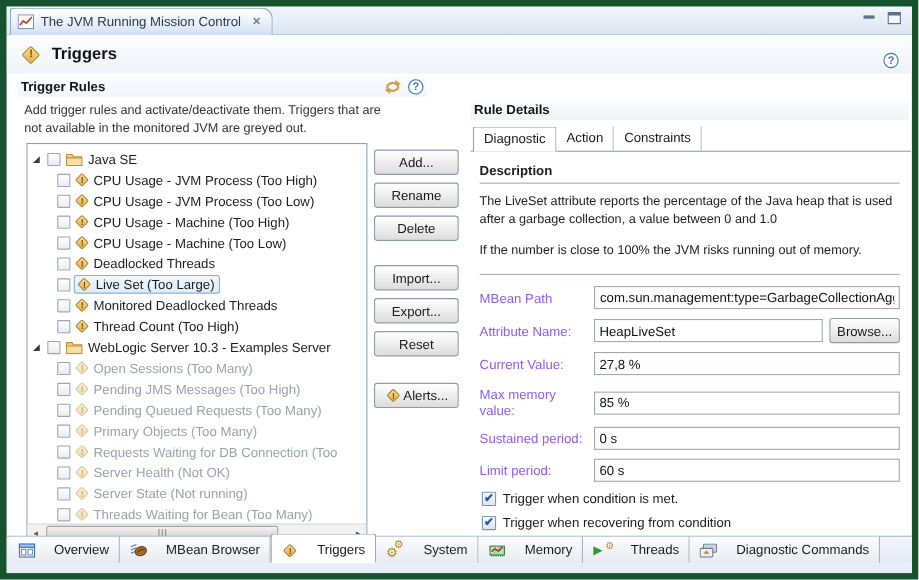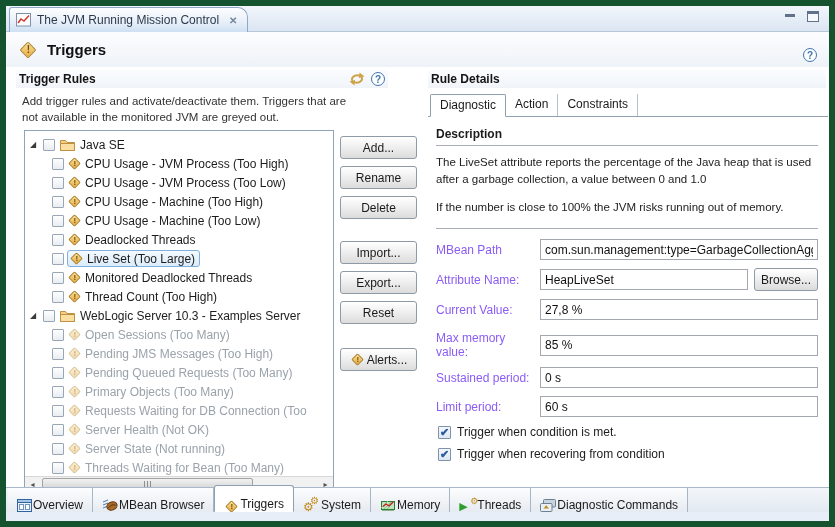--- a/index.html
+++ b/index.html
@@ -77,21 +77,21 @@
   .btn-col { position:absolute; left:324px; top:66px; display:flex; flex-direction:column; gap:7px; }
   .btn { width:77px; height:23px; border:1px solid #8e9aa5; border-radius:3px;
          background:linear-gradient(#ffffff,#f0f0f0 45%,#dcdcdc); font-size:12px; color:#1a1a1a;
          font-family:"Liberation Sans", sans-serif; display:flex; align-items:center; justify-content:center; cursor:default; }
   .btn.gap-before { margin-top:15px; }
   .btn.alerts { margin-top:17px; gap:2px; }
 
   
   .right-panel { position:absolute; left:422px; top:64px; width:400px; }
   .rp-title-row { display:flex; align-items:center; width:398px;
-             background:linear-gradient(#fbfcfe,#f0f4f9); border-radius:3px 3px 0 0; padding:2px 3px; }
+             background:linear-gradient(#fbfcfe,#f0f4f9); border-radius:3px 3px 0 0; padding:2px 3px;margin-top:21px; }
   .rd-tabs { display:flex; margin-top:6px; border-bottom:1px solid #8fa0b2; padding-left:2px; }
   .rd-tab { padding:3px 9px 4px 9px; font-size:12px; color:#1a1a1a; border-right:1px solid #b9c2cc; cursor:default; }
   .rd-tab.active { background:#fff; border:1px solid #8fa0b2; border-bottom:1px solid #fff;
              margin-bottom:-1px; border-radius:2px 2px 0 0; }
   .rd-body { padding:10px 0 0 8px; width:390px; }
   .rd-heading { font-weight:bold; font-size:12px; margin-bottom:4px; }
   .hr { height:1px; background:#a8aeb4; border:none; margin:2px 0 8px 0; }
   .para { font-size:11.5px; color:#222; line-height:1.45; width:386px; margin-bottom:12px; }
 
   .form { margin-top:10px; }
@@ -103,21 +103,21 @@
 
   .cb-row { display:flex; align-items:center; gap:6px; margin:8px 0 0 2px; }
   .cb { width:13px; height:13px; border:1px solid #7e93ab; border-radius:1px;
         background:linear-gradient(#f4f8fc,#dde7f1); display:inline-flex; align-items:center; justify-content:center;
         font-size:11px; font-weight:bold; color:#2c5aa0; line-height:11px; flex:0 0 auto; }
   .cb-label { font-size:12px; }
 
   
   .bottom-tabs { position:absolute; left:0; right:0; bottom:9px; height:25px; border-top:1px solid #a9b8c8;
              background:linear-gradient(#f3f6fa,#e2e9f1); display:flex; align-items:stretch; padding-left:2px; }
-  .btab { display:flex; align-items:flex-end; gap:1px; padding:0 9px; border-right:1px solid #a8b6c4;
+  .btab { display:flex; align-items:center; gap:17px; padding:0 9px; border-right:1px solid #a8b6c4;
              font-size:12px; color:#1a1a1a; background:linear-gradient(#fcfdfe,#e6ebf2); cursor:default; }
   .btab.active { background:#fff; border:1px solid #8fa0b2; border-bottom:1px solid #fff;
              margin-top:-3px; padding-top:3px; border-radius:3px 3px 0 0; }
   .status-strip { position:absolute; left:0; right:0; bottom:0; height:9px; background:#e7eef7; }
 
   .uicon { display:inline-flex; align-items:center; justify-content:center; flex:0 0 auto; }
   .gear-glyph { color:#c28a1d; font-size:12px; line-height:12px; font-style:normal; }
   .gear-glyph.small { font-size:9px; position:absolute; right:-2px; top:-3px; }
   .play-glyph { color:#2f9e2f; font-size:11px; line-height:12px; font-style:normal; }
   .threads-icon { position:relative; width:17px; height:14px; display:inline-flex; align-items:flex-end; }

